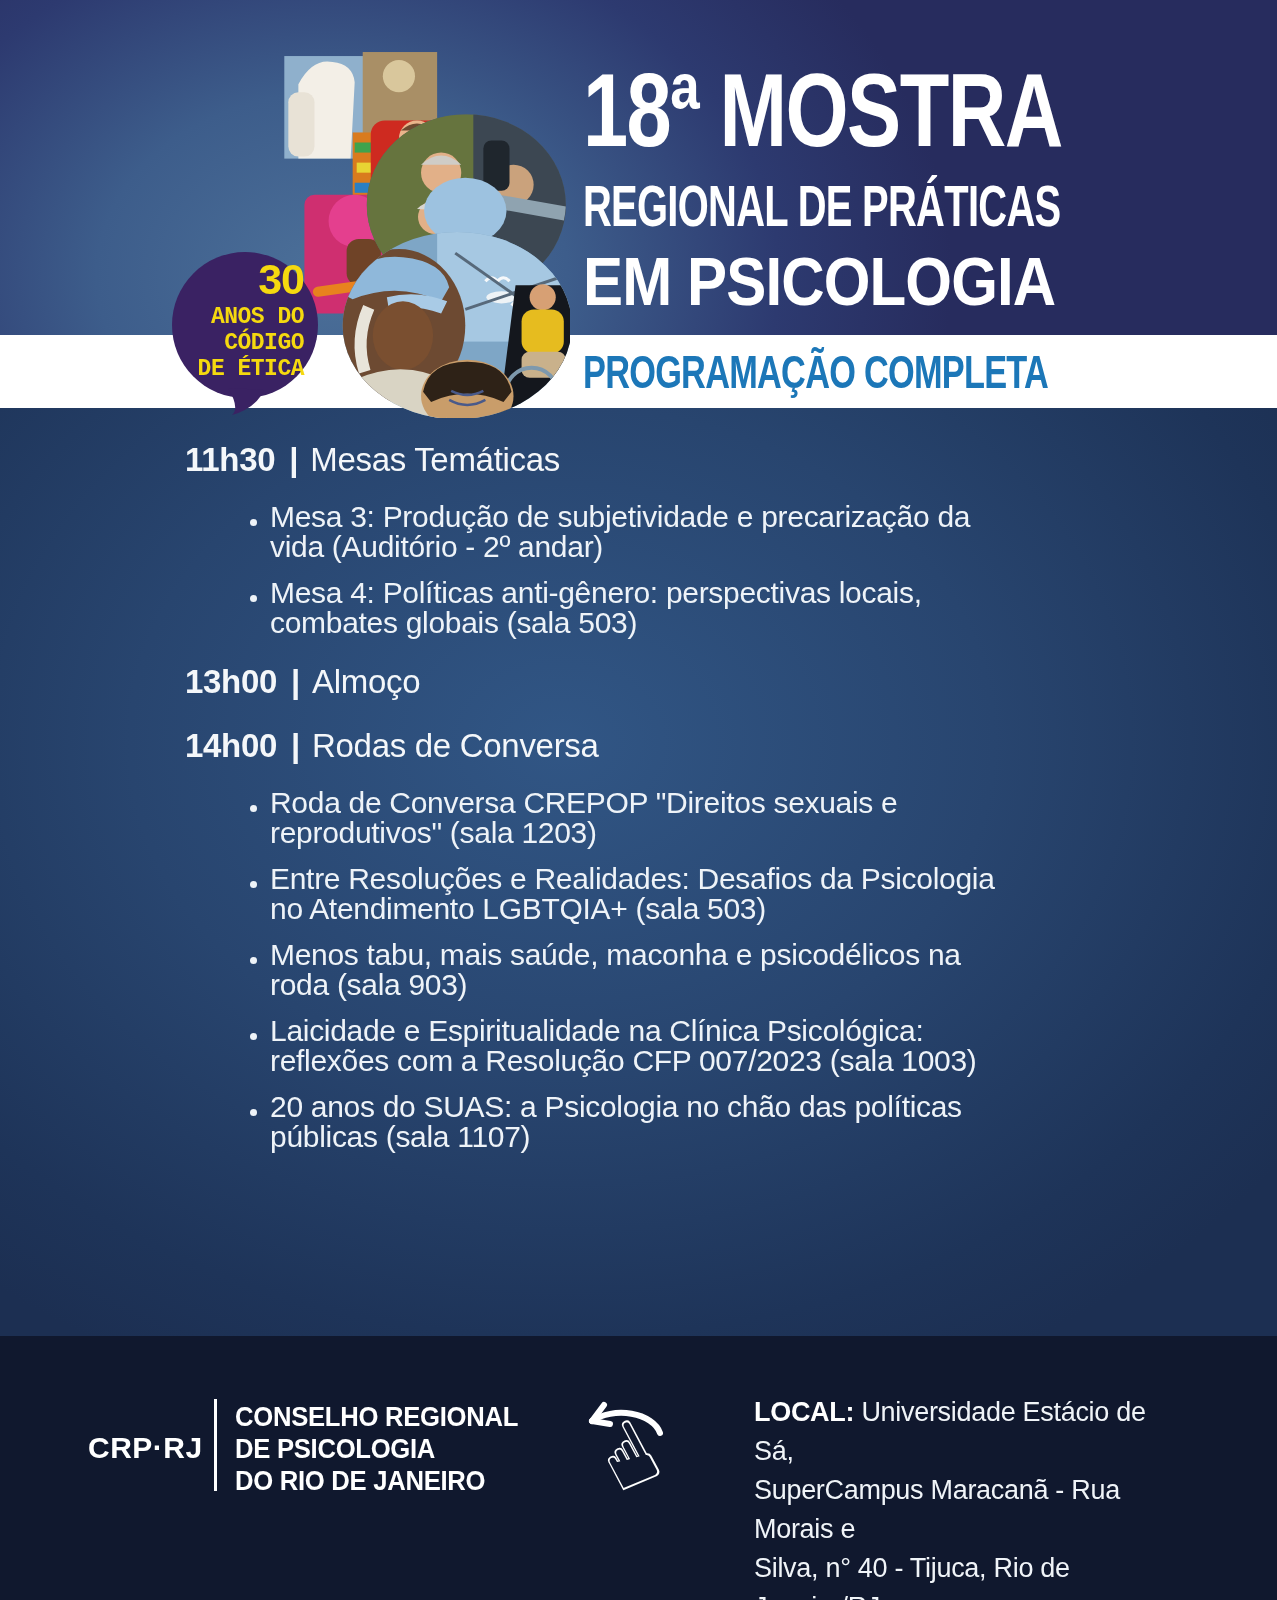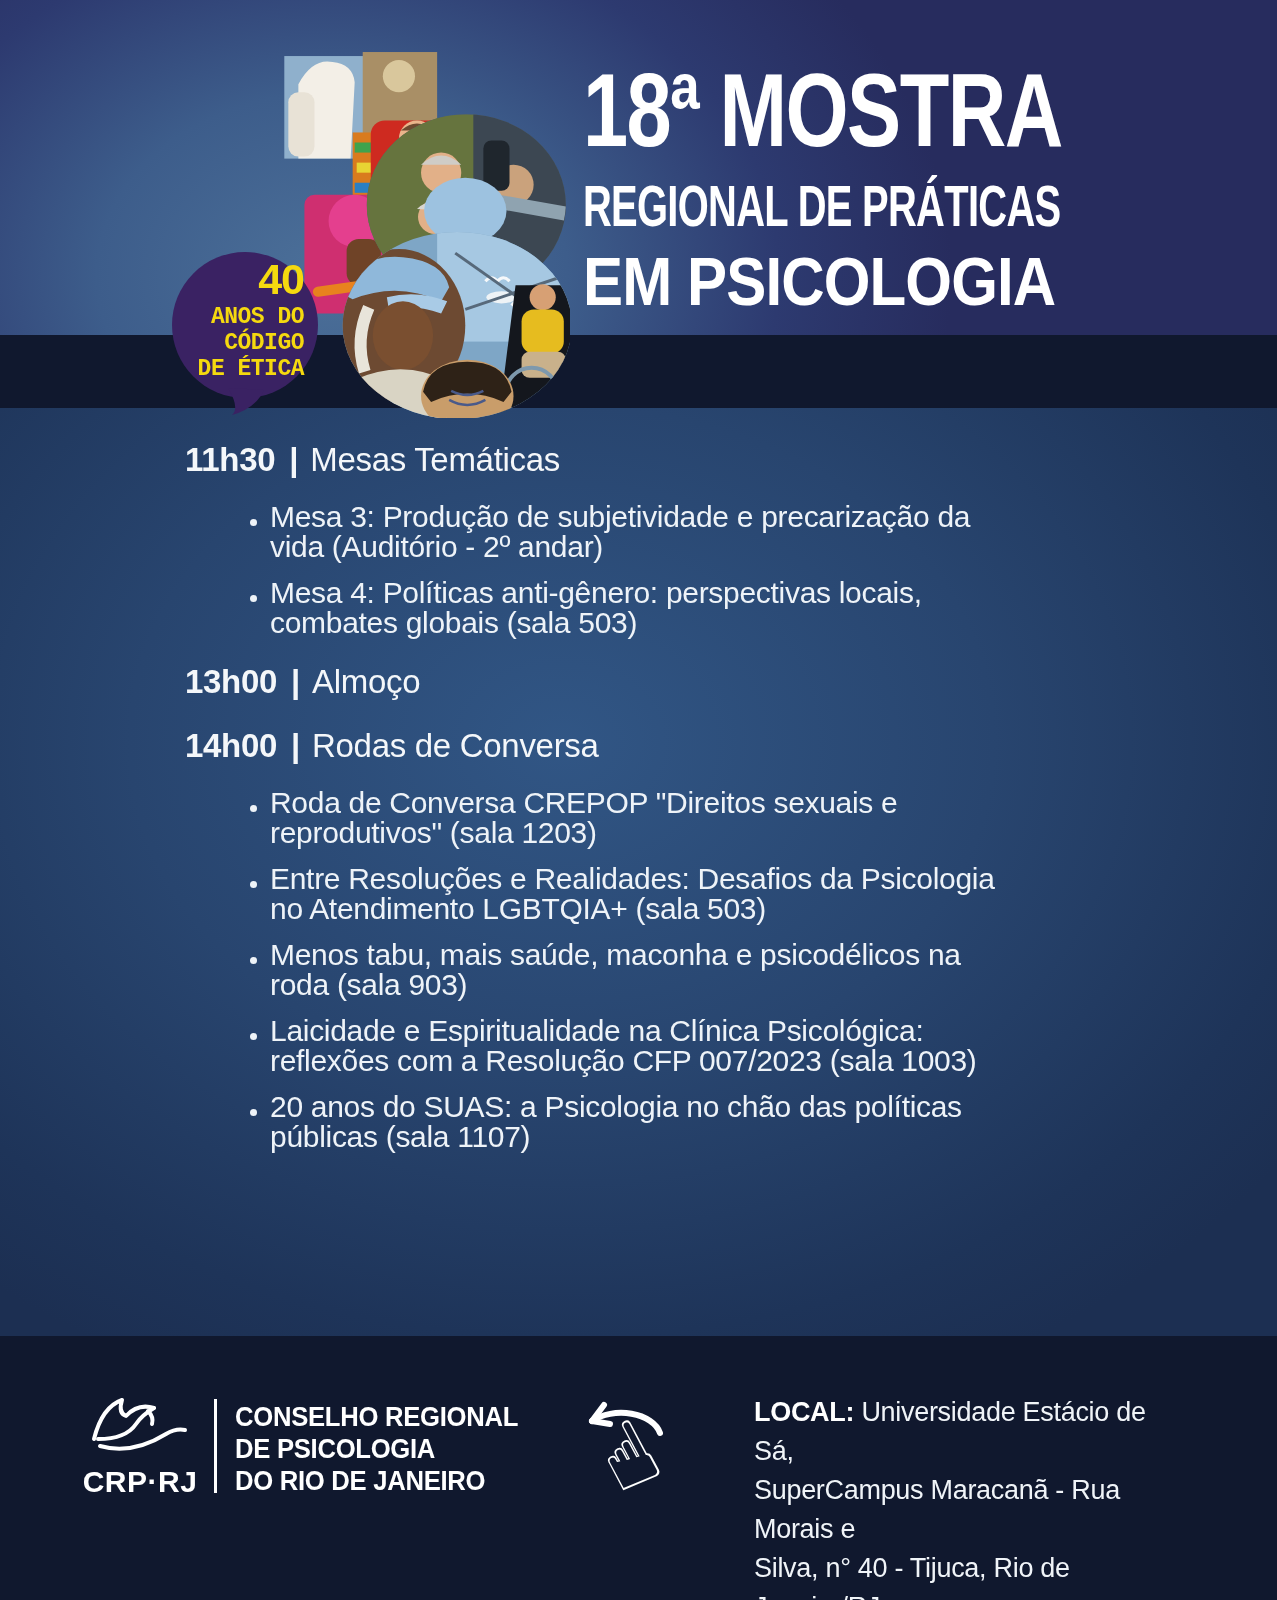--- a/index.html
+++ b/index.html
@@ -59,21 +59,21 @@
   .bullets li::before{
     content:"";position:absolute;left:-20px;top:17px;width:7px;height:7px;border-radius:50%;
     background:#eef3f8;
   }
   
   .footer{
     position:absolute;left:88px;top:985px;width:1104px;height:130px;
     display:flex;align-items:flex-start;justify-content:space-between;
   }
   .org-block{display:flex;align-items:stretch;}
-  .logo-col{width:104px;display:flex;flex-direction:column;align-items:center;}
+  .logo-col{width:104px;display:flex;flex-direction:row;align-items:center;}
   .logo-col svg{display:block;}
   .logo-text{font-weight:700;font-size:30px;letter-spacing:0.5px;margin-top:6px;white-space:nowrap;}
   .org-divider{width:3px;background:#fff;margin:6px 18px 6px 22px;}
   .org-name{
     font-weight:700;font-size:27px;line-height:32px;letter-spacing:-0.3px;
     transform:scaleX(.95);transform-origin:0 0;padding-top:8px;white-space:nowrap;
   }
   .hand-wrap{position:relative;width:130px;height:120px;margin-top:2px;}
   .hand-glyph{
     position:absolute;left:24px;top:18px;font-size:88px;line-height:1;color:#fff;
@@ -89,20 +89,23 @@
 <div class="poster">
 
   <div class="header">
     <div class="title-block">
       <span class="t-line t1">18ª MOSTRA</span>
       <span class="t-line t2">REGIONAL DE PRÁTICAS</span>
       <span class="t-line t3">EM PSICOLOGIA</span>
     </div>
   </div>
 
+  <div class="white-band">
+    <span class="subtitle" style="color:#1c77b8">PROGRAMAÇÃO COMPLETA</span>
+  </div>
 
   <div class="main">
 
     <div class="schedule">
 
       <div class="sec">
         <div class="sec-h">
           <span class="time">11h30</span><span class="sep">|</span><span class="stitle">Mesas Temáticas</span>
         </div>
         <ul class="bullets">
@@ -246,20 +249,20 @@
       <path d="M186 372 Q208 382 230 372" stroke="#e8e0d0" stroke-width="5" fill="none"></path>
     </g>
   </svg>
 
   <div class="badge">
     <svg width="152" height="168" viewBox="0 0 152 168">
       <circle cx="75" cy="75" r="73" fill="#3a2263"></circle>
       <path d="M58 138 Q70 158 62 165 Q86 158 94 140 Z" fill="#3a2263"></path>
     </svg>
     <div class="badge-text" style="color:#f5d90f">
-      <span class="badge-num">40</span>
+      <span class="badge-num">30</span>
       <span class="badge-line">ANOS DO</span>
       <span class="badge-line">CÓDIGO</span>
       <span class="badge-line">DE ÉTICA</span>
     </div>
   </div>
 
 </div>
 
 </body></html>

